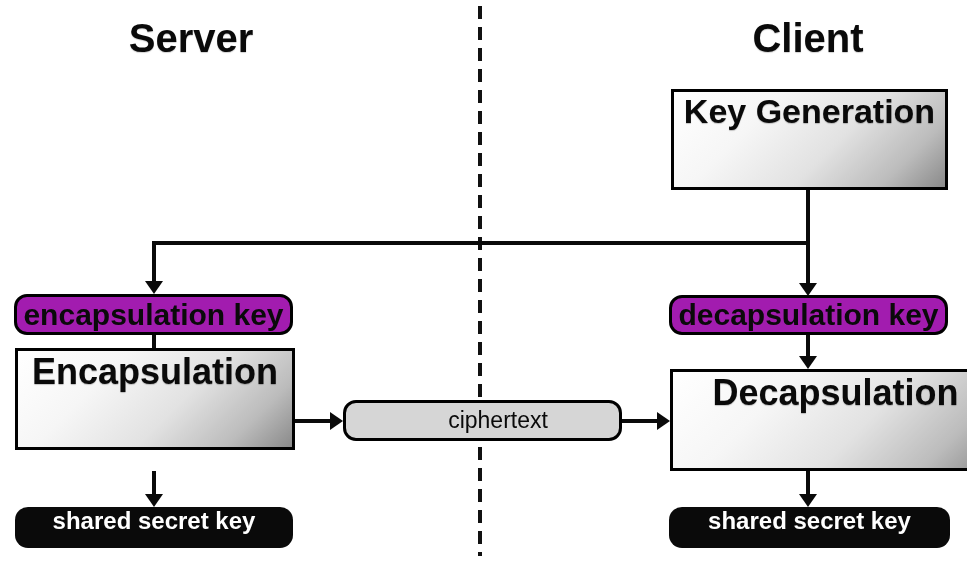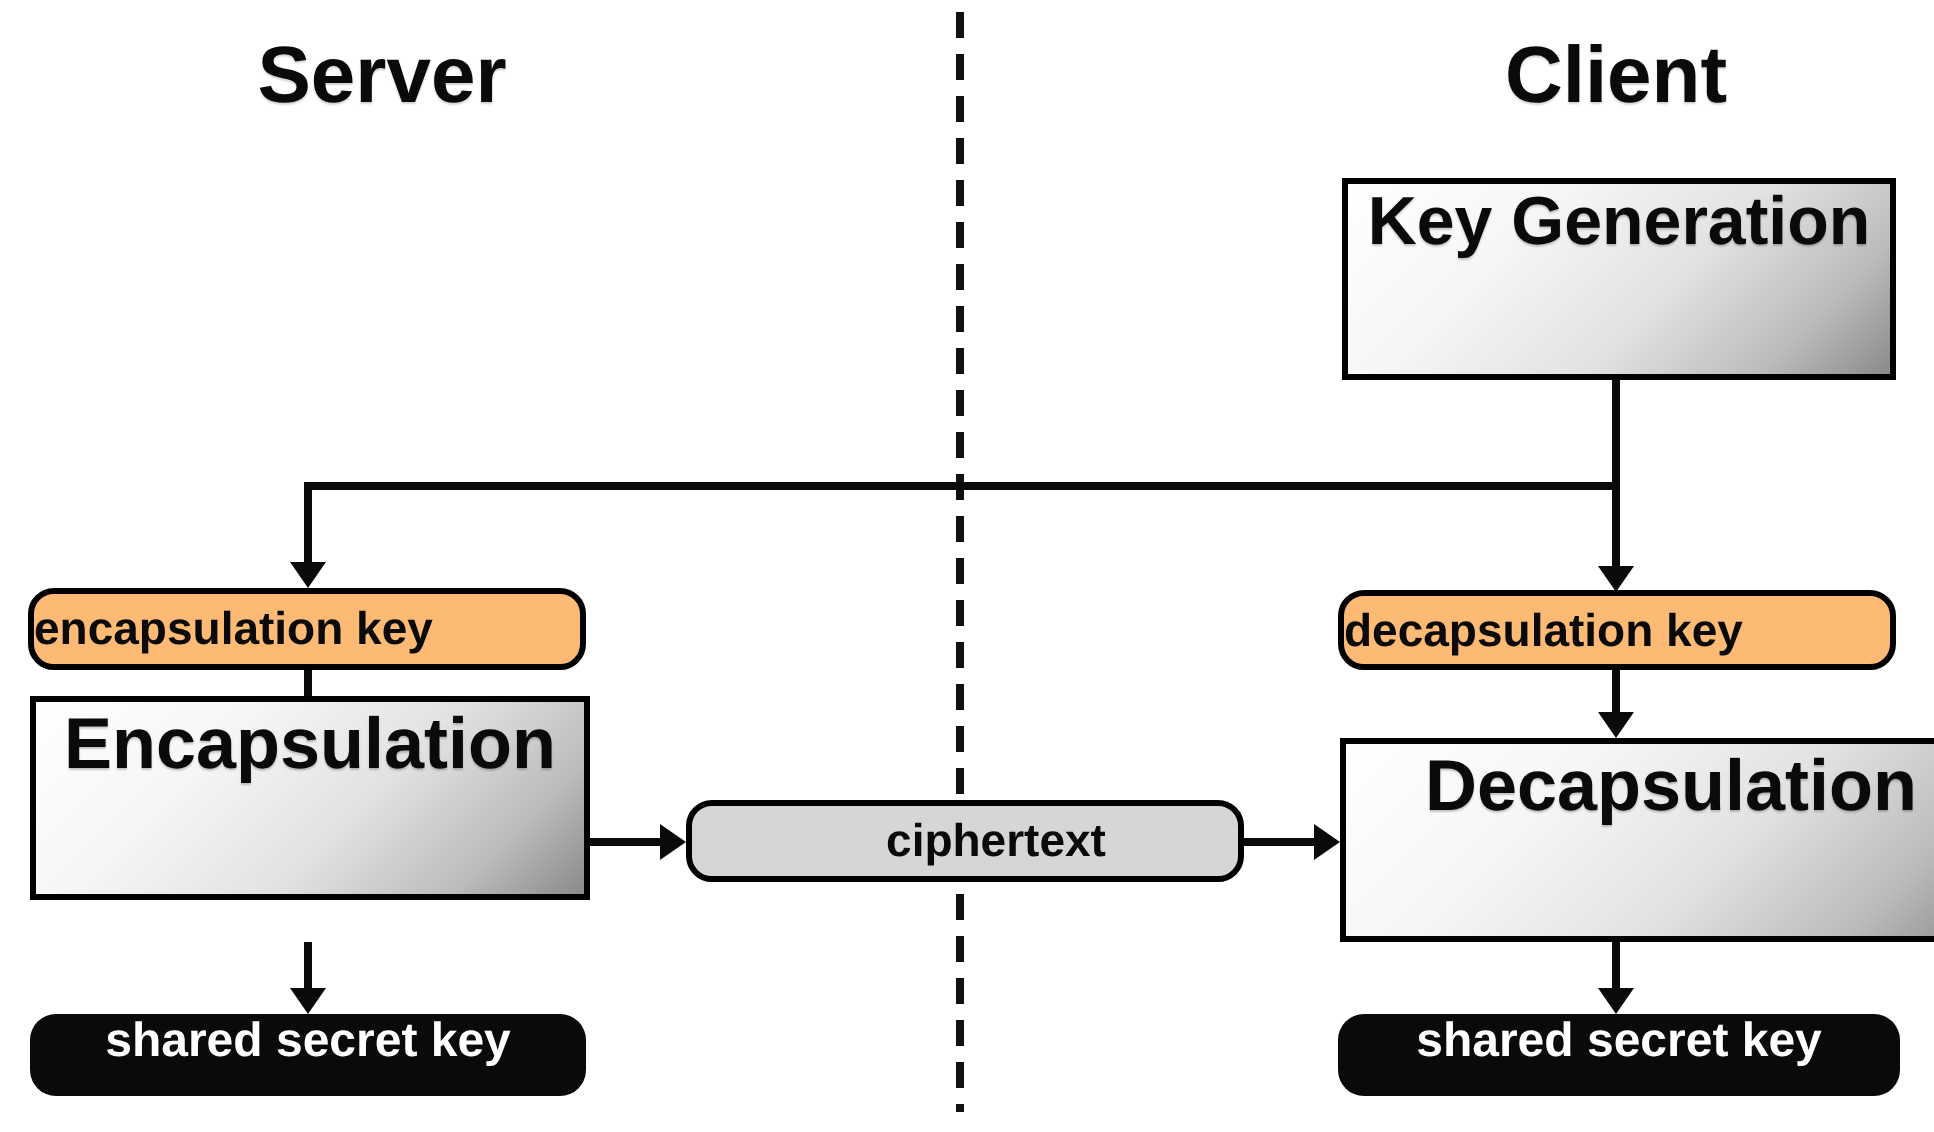--- a/index.html
+++ b/index.html
@@ -42,36 +42,36 @@
     z-index: 2;
   }
   .keygen { left: 671px; top: 89px;  width: 277px; height: 101px; font-size: 34px; }
   .encap  { left: 15px;  top: 348px; width: 280px; height: 102px; font-size: 36px; }
   .decap  { left: 670px; top: 369px; width: 331px; height: 102px; font-size: 36px; }
 
   
   .keylabel {
     border: 3px solid #000;
     border-radius: 13px;
-    background: #fdba74;
-    display: flex; align-items: center; justify-content: flex-start;
-    font-weight: bold; font-size: 23px; color: #0a0a0a;
+    background: #a21caf;
+    display: flex; align-items: center; justify-content: center;
+    font-weight: bold; font-size: 30px; color: #0a0a0a;
     z-index: 2;
   }
   .encap-key { left: 14px;  top: 294px; width: 279px; height: 41px; }
   .decap-key { left: 669px; top: 295px; width: 279px; height: 40px; }
 
   
   .cipher {
     left: 343px; top: 400px; width: 279px; height: 41px;
     border: 3px solid #000;
     border-radius: 13px;
     background: #d6d6d6;
     display: flex; align-items: center; justify-content: center;
-    font-weight: bold; font-size: 23px; color: #0a0a0a;
+    font-weight: normal; font-size: 23px; color: #0a0a0a;
     z-index: 3;
     padding-left: 31px;
   }
 
   
   .secret {
     border-radius: 13px;
     background: #0a0a0a;
     display: flex; justify-content: center;
     font-weight: bold; font-size: 24px; color: #ffffff;

